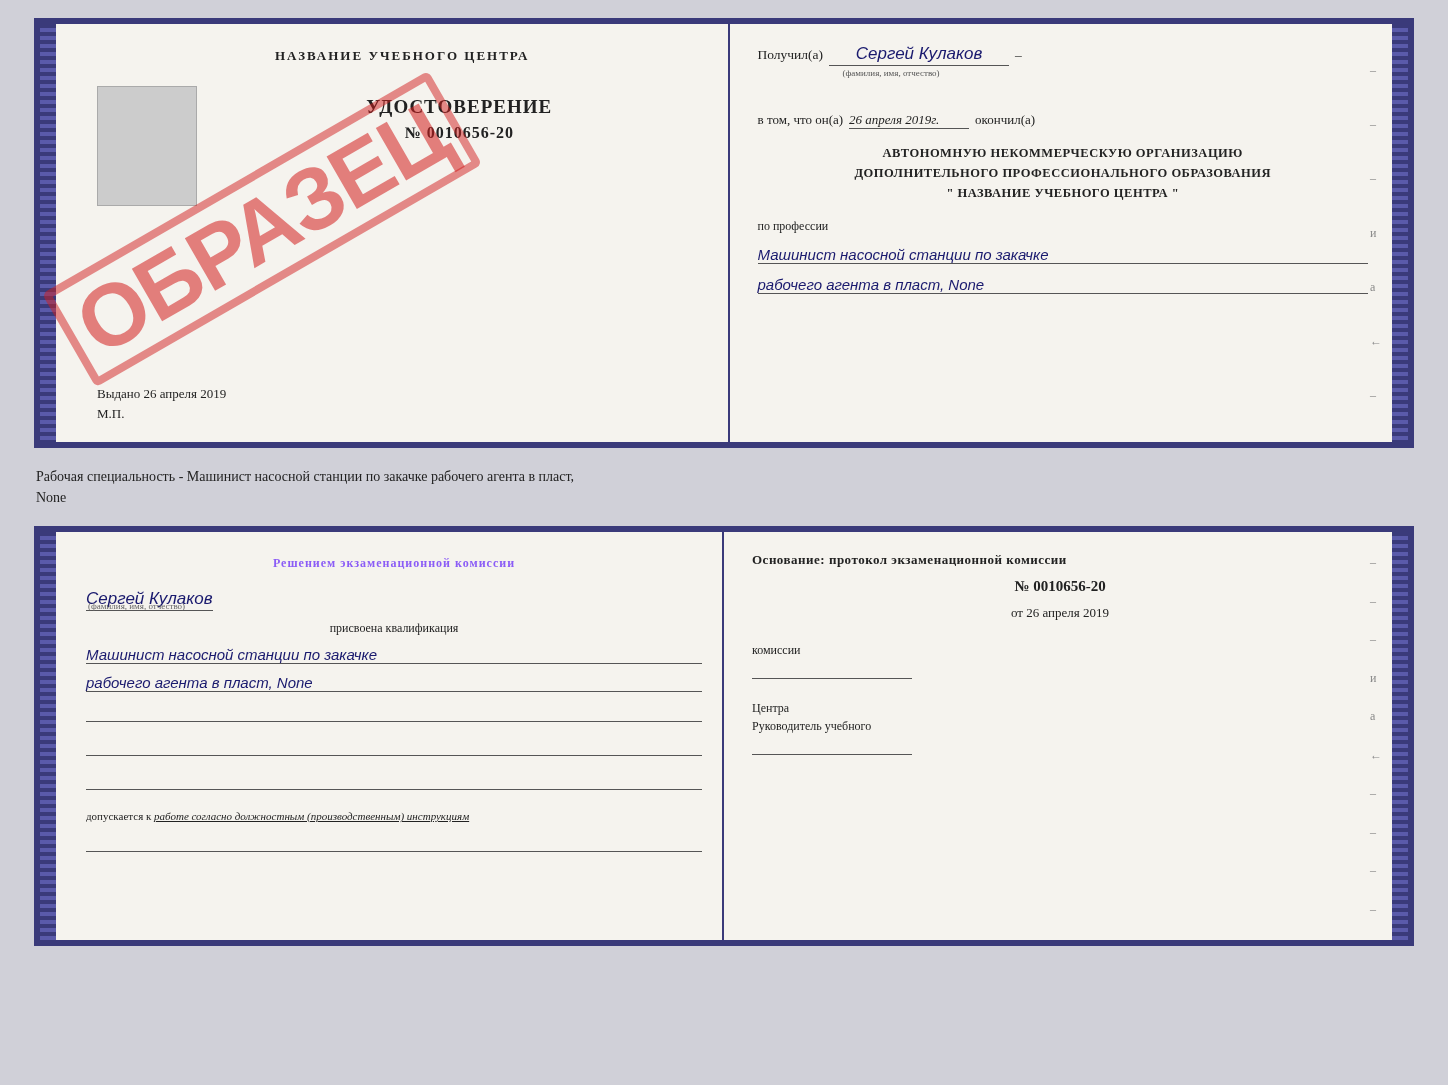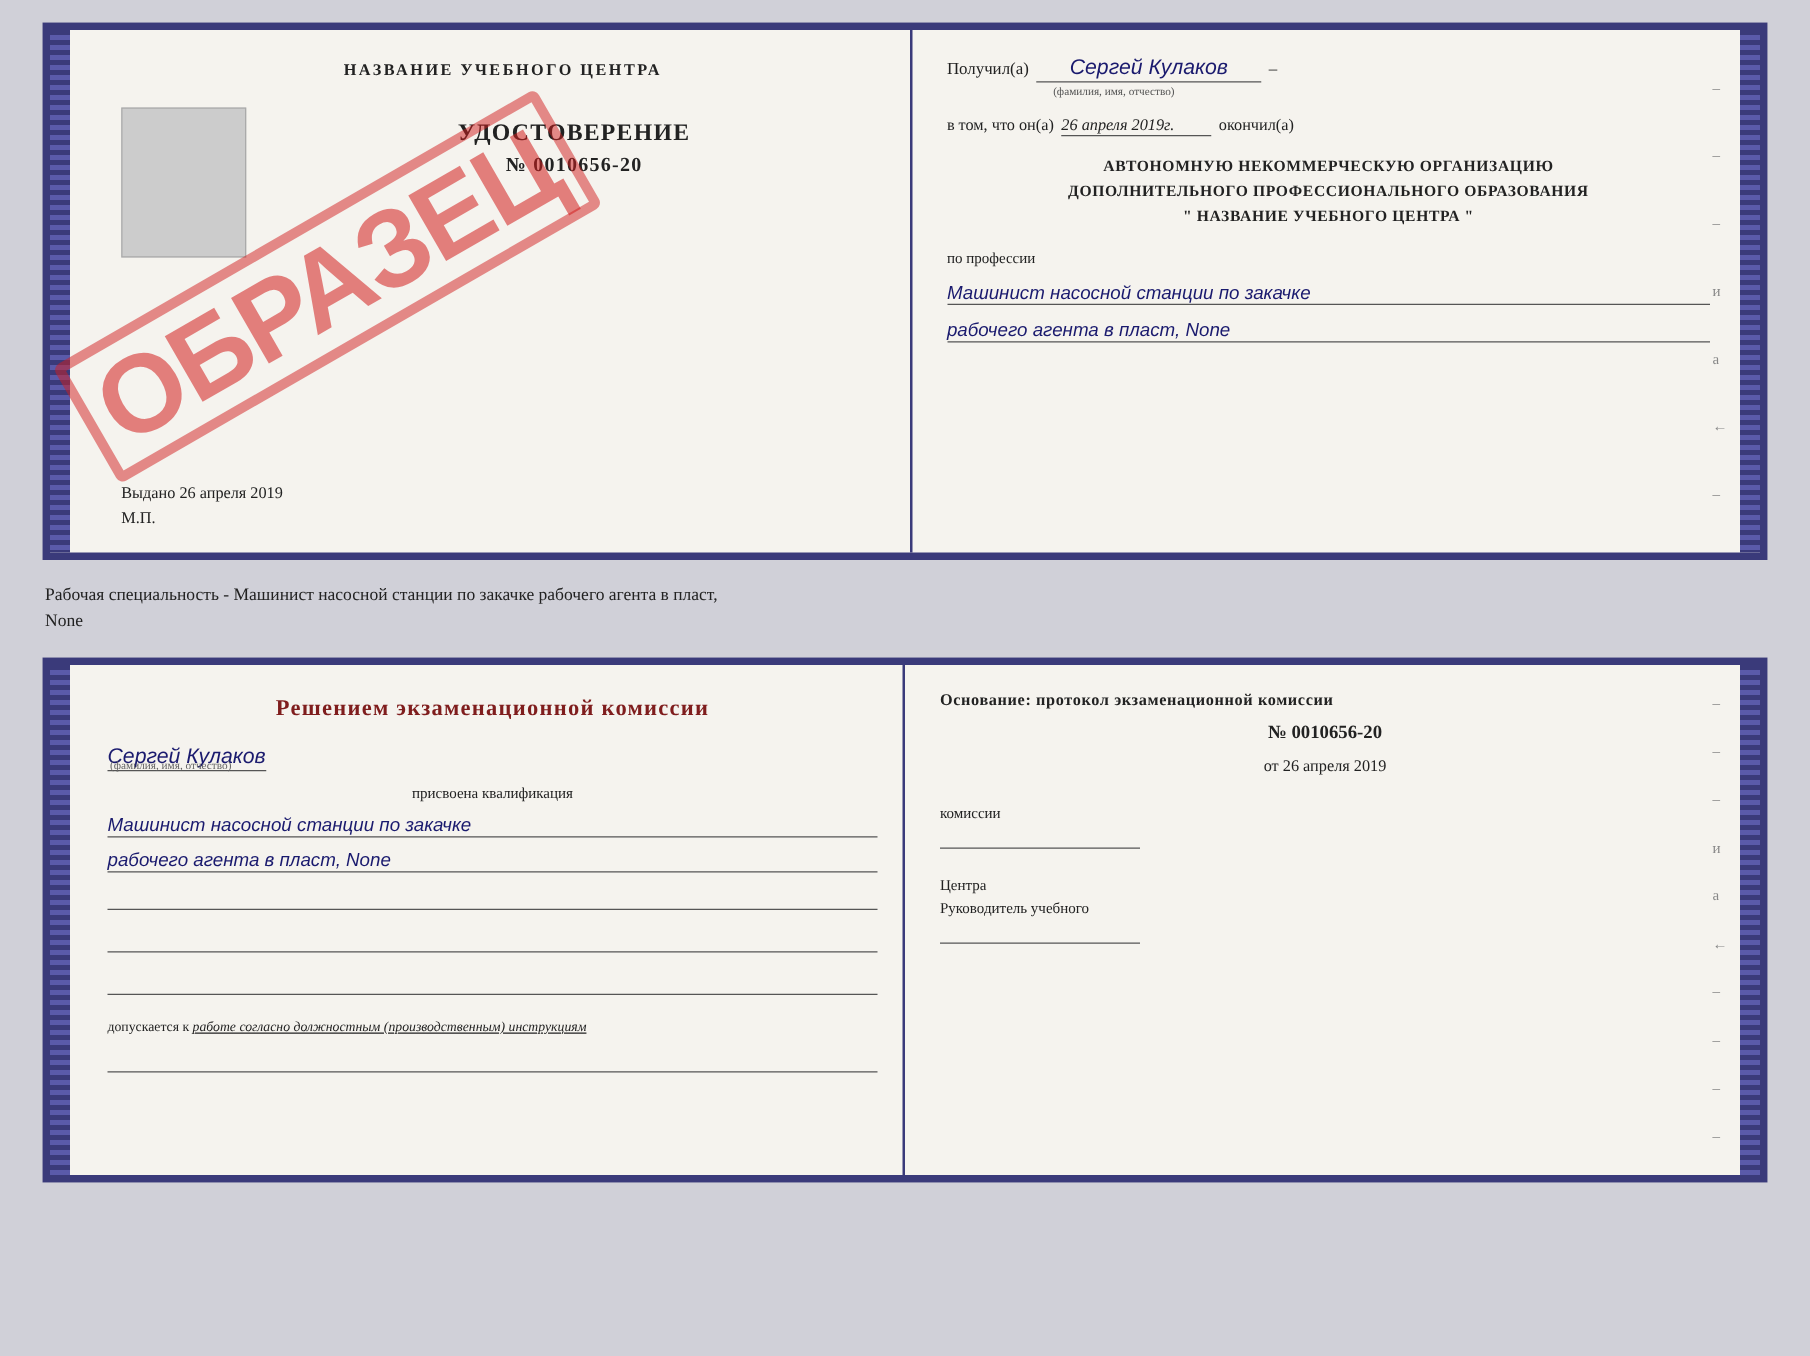--- a/index.html
+++ b/index.html
@@ -217,24 +217,24 @@
     
     .doc-bottom-left {
       width: 50%;
       border-right: 2px solid #3a3a7a;
       padding: 24px 20px 16px 30px;
       display: flex;
       flex-direction: column;
       gap: 10px;
     }
     .resheniem-title {
-      font-size: 18px;
+      font-size: 12px;
       letter-spacing: 1px;
       text-align: center;
-      color: #7f1d1d;
+      color: #8b5cf6;
       font-weight: bold;
     }
     .bl-name {
       font-size: 17px;
       font-style: italic;
       font-family: 'Comic Sans MS', cursive, sans-serif;
       color: #1a1a6e;
       border-bottom: 1px solid #555;
       padding-bottom: 2px;
     }
@@ -382,21 +382,21 @@
     </div>
 
     <div class="doc-right">
       <div class="poluchil-row">
         <span>Получил(а)</span>
         <span class="poluchil-name">Сергей Кулаков</span>
         <span>–</span>
       </div>
       <div style="font-size:9px;color:#555;margin-left:85px;margin-top:-8px;">(фамилия, имя, отчество)</div>
 
-      <div class="vtom-row" style="margin-top:4px;">
+      <div class="vtom-row" style="margin-top:24px;">
         <span>в том, что он(а)</span>
         <span class="vtom-date">26 апреля 2019г.</span>
         <span>окончил(а)</span>
       </div>
 
       <div class="org-block">
         <div>АВТОНОМНУЮ НЕКОММЕРЧЕСКУЮ ОРГАНИЗАЦИЮ</div>
         <div>ДОПОЛНИТЕЛЬНОГО ПРОФЕССИОНАЛЬНОГО ОБРАЗОВАНИЯ</div>
         <div>" НАЗВАНИЕ УЧЕБНОГО ЦЕНТРА "</div>
       </div>

